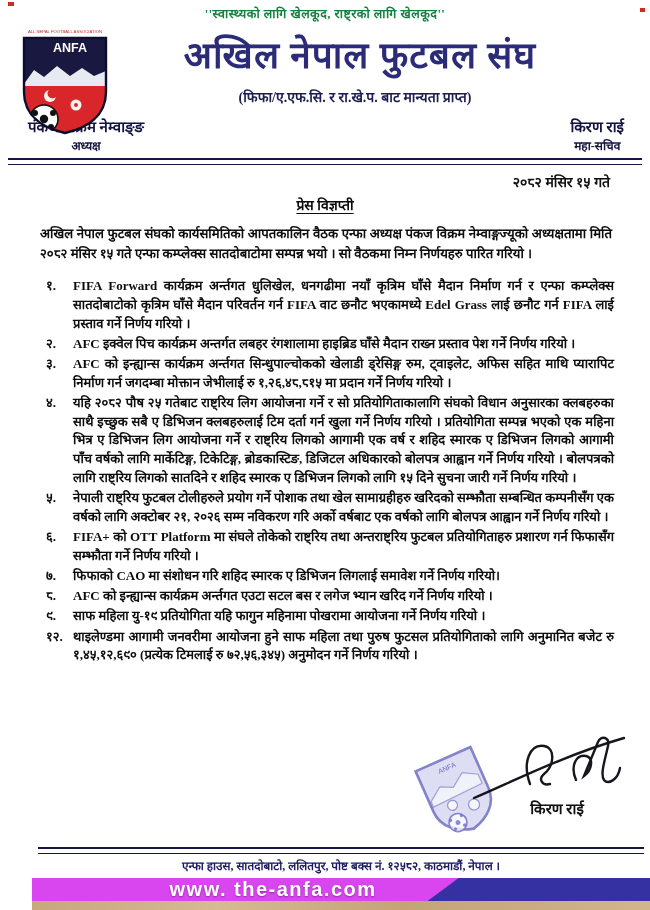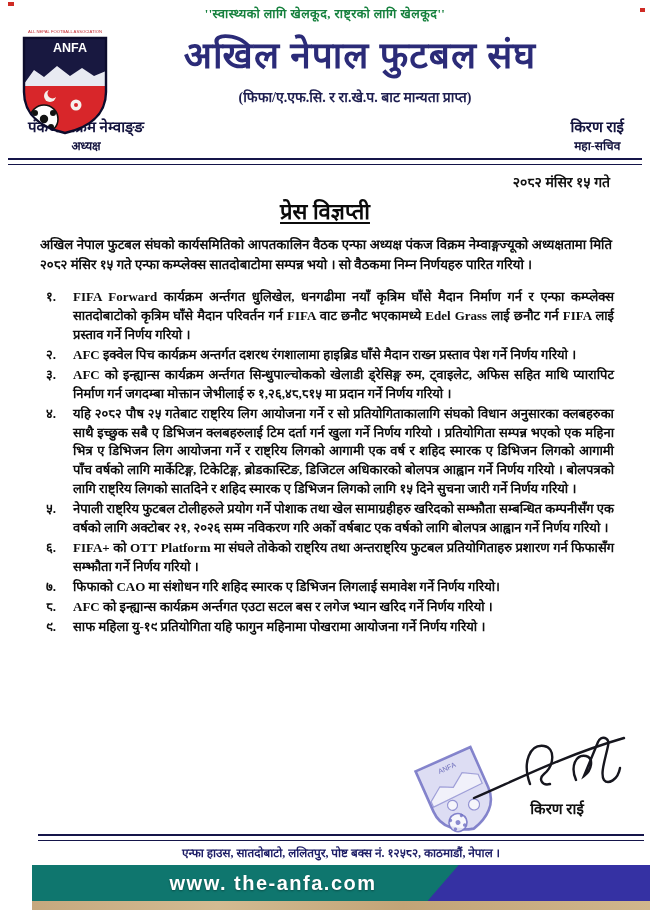--- a/index.html
+++ b/index.html
@@ -33,21 +33,21 @@
   .rule-double{
     margin:4px 8px 0 8px;height:4px;
     border-top:2.5px solid #15154a;border-bottom:1.2px solid #15154a;
   }
   .date-line{
     text-align:right;padding:7px 40px 0 0;
     font-size:14px;font-weight:700;color:#111;
   }
   .doc-title{
     text-align:center;margin-top:4px;
-    font-size:22px;font-weight:700;text-decoration:underline;
+    font-size:14px;font-weight:700;text-decoration:underline;
     text-underline-offset:3px;color:#0b0b0b;
   }
   .intro{
     margin:10px 38px 12px 40px;
     font-size:13.2px;font-weight:600;line-height:1.57;text-align:justify;
   }
   .decisions{margin:6px 36px 0 46px;}
   .d-row{display:flex;margin-bottom:1.5px;}
   .d-num{flex:none;width:27px;font-size:13px;font-weight:700;line-height:1.44;}
   .d-txt{flex:1;font-size:13px;font-weight:600;line-height:1.44;text-align:justify;}
@@ -57,21 +57,21 @@
   .sig-name{position:absolute;left:96px;top:52px;width:130px;text-align:center;
     font-size:15px;font-weight:700;color:#101010;}
   .sig-title{position:absolute;left:96px;top:73px;width:130px;text-align:center;
     font-size:14px;font-weight:700;color:#101010;}
   .footer{position:absolute;left:0;right:0;bottom:0;padding-left:32px;}
   .footer .rule-double{margin:0 6px;}
   .f-address{text-align:center;margin-top:3px;
     font-size:11.8px;font-weight:700;color:#1c1c66;}
   .f-contacts{text-align:center;margin-top:1px;
     font-size:12.2px;font-weight:700;color:#1c1c66;}
-  .banner{position:relative;height:36px;margin-top:4px;background:#0f766e;overflow:hidden;}
+  .banner{position:relative;height:23px;margin-top:4px;background:#d946ef;overflow:hidden;}
   .banner-blue{position:absolute;right:0;top:0;height:100%;width:36%;
     background:#3531a3;
     clip-path:polygon(14% 0,100% 0,100% 100%,0 100%);}
   .banner-text{
     position:absolute;left:0;right:22%;top:0;bottom:0;
     display:flex;align-items:center;justify-content:center;
     font-family:"Liberation Sans","DejaVu Sans",sans-serif;
     font-size:20px;font-weight:700;color:#fff;letter-spacing:1.5px;
     text-shadow:0 1px 2px rgba(0,0,0,.35);
   }
@@ -134,21 +134,21 @@
 
 <div class="intro">अखिल नेपाल फुटबल संघको कार्यसमितिको आपतकालिन वैठक एन्फा अध्यक्ष पंकज विक्रम नेम्वाङ्गज्यूको अध्यक्षतामा मिति २०८२ मंसिर १५ गते एन्फा कम्प्लेक्स सातदोबाटोमा सम्पन्न भयो । सो वैठकमा निम्न निर्णयहरु पारित गरियो ।</div>
 
 <div class="decisions">
   <div class="d-row">
       <div class="d-num">१.</div>
       <div class="d-txt">FIFA Forward कार्यक्रम अर्न्तगत धुलिखेल, धनगढीमा नयाँ कृत्रिम घाँसे मैदान निर्माण गर्न र एन्फा कम्प्लेक्स सातदोबाटोको कृत्रिम घाँसे मैदान परिवर्तन गर्न FIFA वाट छनौट भएकामध्ये Edel Grass लाई छनौट गर्न FIFA लाई प्रस्ताव गर्ने निर्णय गरियो ।</div>
     </div>
   <div class="d-row">
       <div class="d-num">२.</div>
-      <div class="d-txt">AFC इक्वेल पिच कार्यक्रम अन्तर्गत दशरथ रंगशालामा हाइब्रिड घाँसे मैदान राख्न प्रस्ताव पेश गर्ने निर्णय गरियो ।</div>
+      <div class="d-txt">AFC इक्वेल पिच कार्यक्रम अन्तर्गत लबहर रंगशालामा हाइब्रिड घाँसे मैदान राख्न प्रस्ताव पेश गर्ने निर्णय गरियो ।</div>
     </div>
   <div class="d-row">
       <div class="d-num">३.</div>
       <div class="d-txt">AFC को इन्ह्यान्स कार्यक्रम अर्न्तगत सिन्धुपाल्चोकको खेलाडी ड्रेसिङ्ग रुम, ट्वाइलेट, अफिस सहित माथि प्यारापिट निर्माण गर्न जगदम्बा मोक्तान जेभीलाई रु १,२६,४८,८१५ मा प्रदान गर्ने निर्णय गरियो ।</div>
     </div>
   <div class="d-row">
       <div class="d-num">४.</div>
       <div class="d-txt">यहि २०८२ पौष २५ गतेबाट राष्ट्रिय लिग आयोजना गर्ने र सो प्रतियोगिताकालागि संघको विधान अनुसारका क्लबहरुका साथै इच्छुक सबै ए डिभिजन क्लबहरुलाई टिम दर्ता गर्न खुला गर्ने निर्णय गरियो । प्रतियोगिता सम्पन्न भएको एक महिना भित्र ए डिभिजन लिग आयोजना गर्ने र राष्ट्रिय लिगको आगामी एक वर्ष र शहिद स्मारक ए डिभिजन लिगको आगामी पाँच वर्षको लागि मार्केटिङ्ग, टिकेटिङ्ग, ब्रोडकास्टिङ, डिजिटल अधिकारको बोलपत्र आह्वान गर्ने निर्णय गरियो । बोलपत्रको लागि राष्ट्रिय लिगको सातदिने र शहिद स्मारक ए डिभिजन लिगको लागि १५ दिने सुचना जारी गर्ने निर्णय गरियो ।</div>
     </div>
   <div class="d-row">
@@ -163,20 +163,24 @@
       <div class="d-num">७.</div>
       <div class="d-txt">फिफाको CAO मा संशोधन गरि शहिद स्मारक ए डिभिजन लिगलाई समावेश गर्ने निर्णय गरियो।</div>
     </div>
   <div class="d-row">
       <div class="d-num">८.</div>
       <div class="d-txt">AFC को इन्ह्यान्स कार्यक्रम अर्न्तगत एउटा सटल बस र लगेज भ्यान खरिद गर्ने निर्णय गरियो ।</div>
     </div>
   <div class="d-row">
       <div class="d-num">९.</div>
       <div class="d-txt">साफ महिला यु-१९ प्रतियोगिता यहि फागुन महिनामा पोखरामा आयोजना गर्ने निर्णय गरियो ।</div>
+    </div>
+  <div class="d-row">
+      <div class="d-num">१२.</div>
+      <div class="d-txt">थाइलेण्डमा आगामी जनवरीमा आयोजना हुने साफ महिला तथा पुरुष फुटसल प्रतियोगिताको लागि अनुमानित बजेट रु १,४५,१२,६९० (प्रत्येक टिमलाई रु ७२,५६,३४५) अनुमोदन गर्ने निर्णय गरियो ।</div>
     </div>
 </div>
 
 <div class="sign-block">
   <svg class="stamp" width="72" height="86" viewBox="0 0 72 86">
     <path d="M6,6 H66 V50 C66,68 52,78 36,82 C20,78 6,68 6,50 Z" fill="rgba(124,124,206,0.30)" stroke="rgba(88,88,186,0.85)" stroke-width="2.6"></path>
     <text x="36" y="18" text-anchor="middle" font-size="7" fill="rgba(70,70,170,0.9)" font-family="'Liberation Sans',sans-serif">ANFA</text>
     <polygon points="8,40 22,30 34,36 48,26 62,34 62,44 8,46" fill="rgba(255,255,255,0.6)" stroke="rgba(88,88,186,0.6)" stroke-width="1.2"></polygon>
     <circle cx="26" cy="52" r="5" fill="rgba(255,255,255,0.7)" stroke="rgba(88,88,186,0.7)" stroke-width="1.2"></circle>
     <circle cx="46" cy="60" r="5.5" fill="rgba(255,255,255,0.7)" stroke="rgba(88,88,186,0.7)" stroke-width="1.2"></circle>

